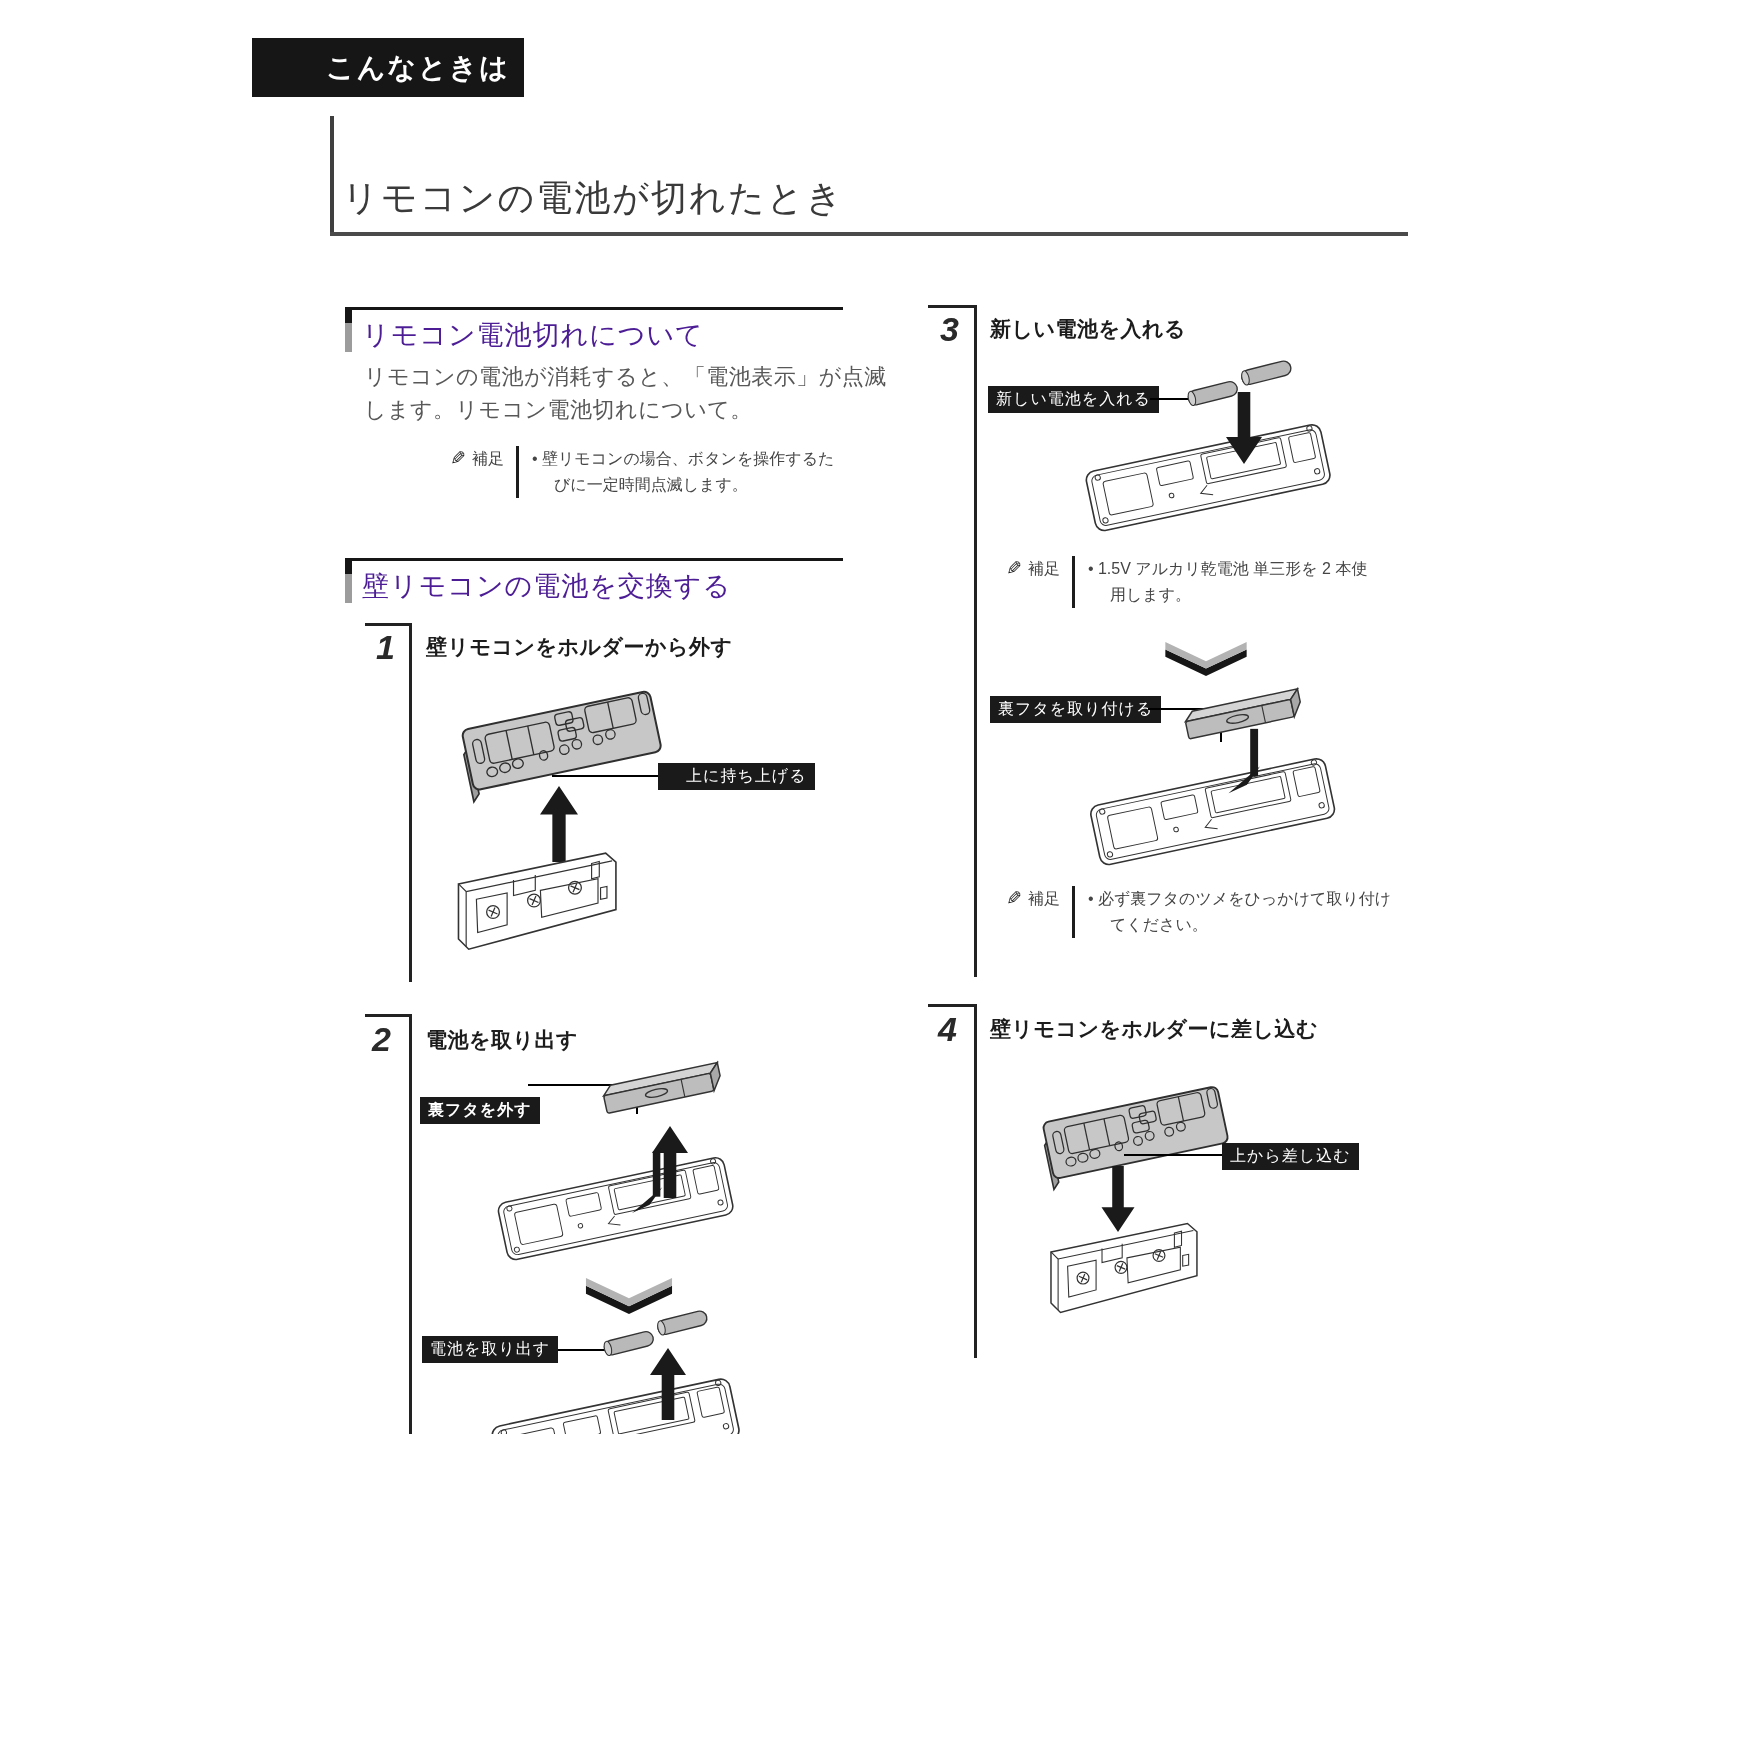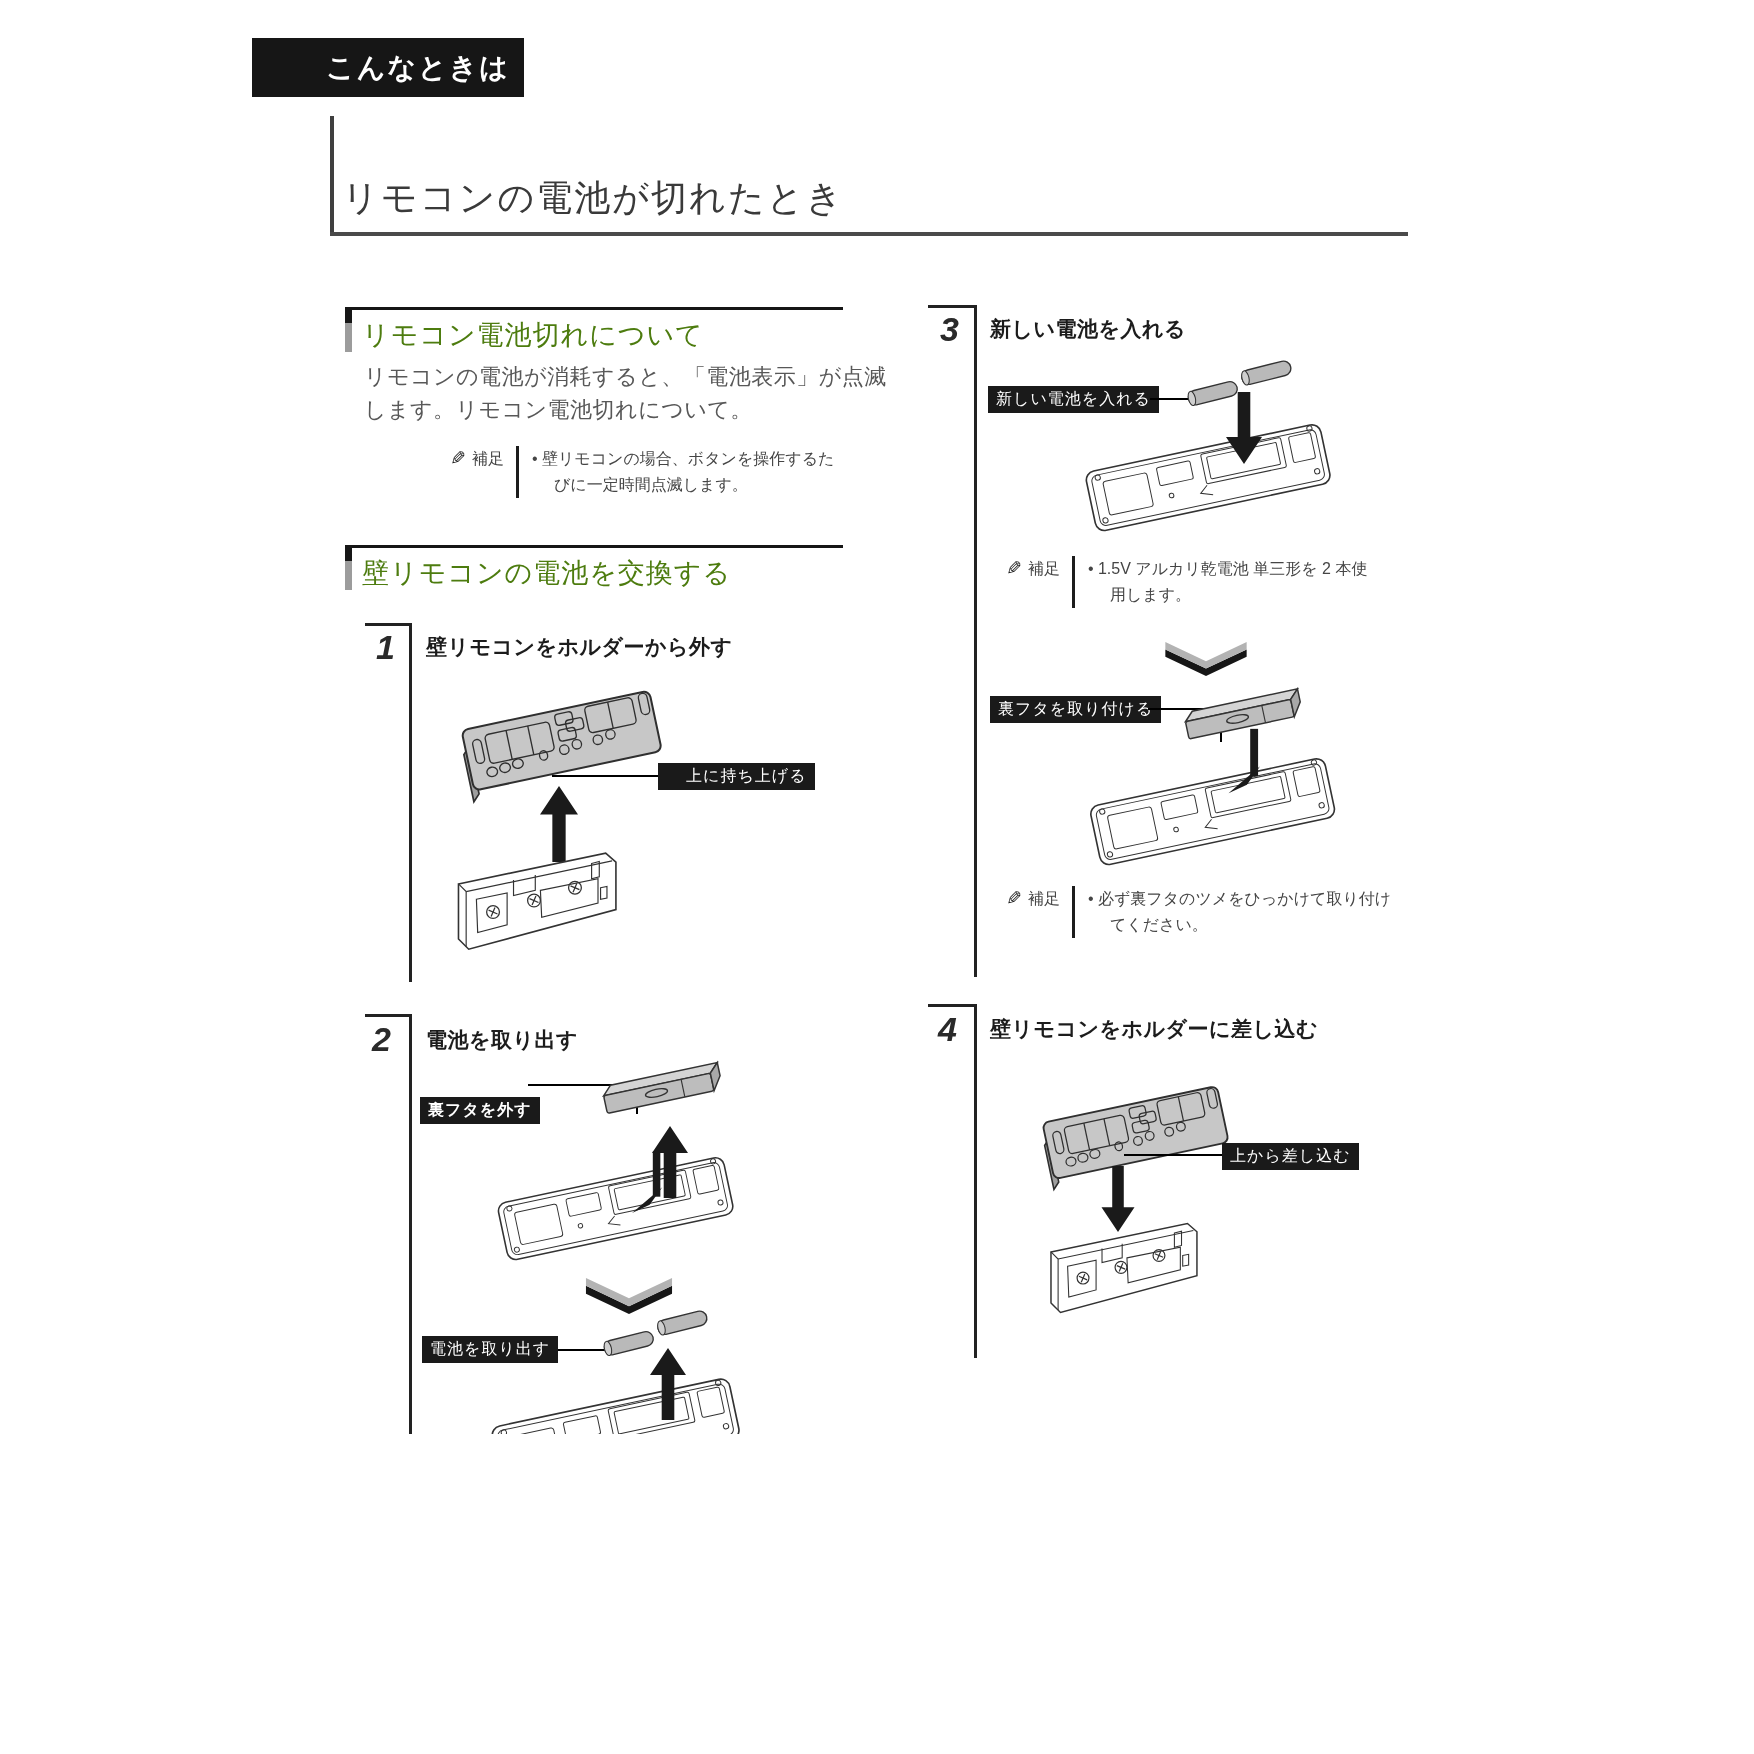--- a/index.html
+++ b/index.html
@@ -15,21 +15,21 @@
   
   .title-bar{position:absolute;left:330px;top:116px;width:4px;height:119px;background:#3f3f3f;}
   .doc-title{position:absolute;left:342px;top:176px;font-size:36px;line-height:44px;
              color:#3a3a3a;font-weight:500;letter-spacing:2px;white-space:nowrap;}
   .title-rule{position:absolute;left:330px;top:232px;width:1078px;height:4px;background:#4a4a4a;}
 
   
   .sec-head{position:absolute;border-top:3px solid #161616;}
   .sec-accent{position:absolute;left:0;top:0;width:7px;height:42px;
               background:linear-gradient(to bottom,#161616 0,#161616 13px,#9c9c9c 13px,#9c9c9c 100%);}
-  .sec-title{margin:7px 0 0 17px;font-size:27px;line-height:36px;color:#4d7c0f;
+  .sec-title{margin:7px 0 0 17px;font-size:27px;line-height:36px;color:#4c1d95;
              font-weight:500;letter-spacing:1px;white-space:nowrap;}
 
   .body-line{position:absolute;font-size:22px;line-height:30px;color:#585858;
              letter-spacing:0.5px;white-space:nowrap;}
 
   
   .note{position:absolute;display:flex;align-items:stretch;}
   .pencil{font-size:19px;line-height:25px;margin-right:6px;color:#222;transform:scaleX(-1);}
   .note-label{font-size:16px;line-height:25px;color:#454545;margin-right:12px;white-space:nowrap;}
   .note-divider{width:3px;background:#1c1c1c;margin-right:13px;}
@@ -186,21 +186,21 @@
       <span class="note-label">補足</span>
       <div class="note-divider"></div>
       <div class="note-lines">
         <div>• 壁リモコンの場合、ボタンを操作するた</div>
         <div class="hang">びに一定時間点滅します。</div>
       </div>
     </div>
   </section>
 
   <section>
-    <div class="sec-head" style="left:345px;top:545px;width:498px;">
+    <div class="sec-head" style="left:345px;top:558px;width:498px;">
       <div class="sec-accent"></div>
       <h2 class="sec-title">壁リモコンの電池を交換する</h2>
     </div>
 
     <div>
       <div class="step-topline" style="left:365px;top:623px;width:47px;"></div>
       <div class="step-vline" style="left:409px;top:623px;height:359px;"></div>
       <div class="step-num" style="left:376px;top:628px;">1</div>
       <div class="step-title" style="left:426px;top:633px;">壁リモコンをホルダーから外す</div>
 

